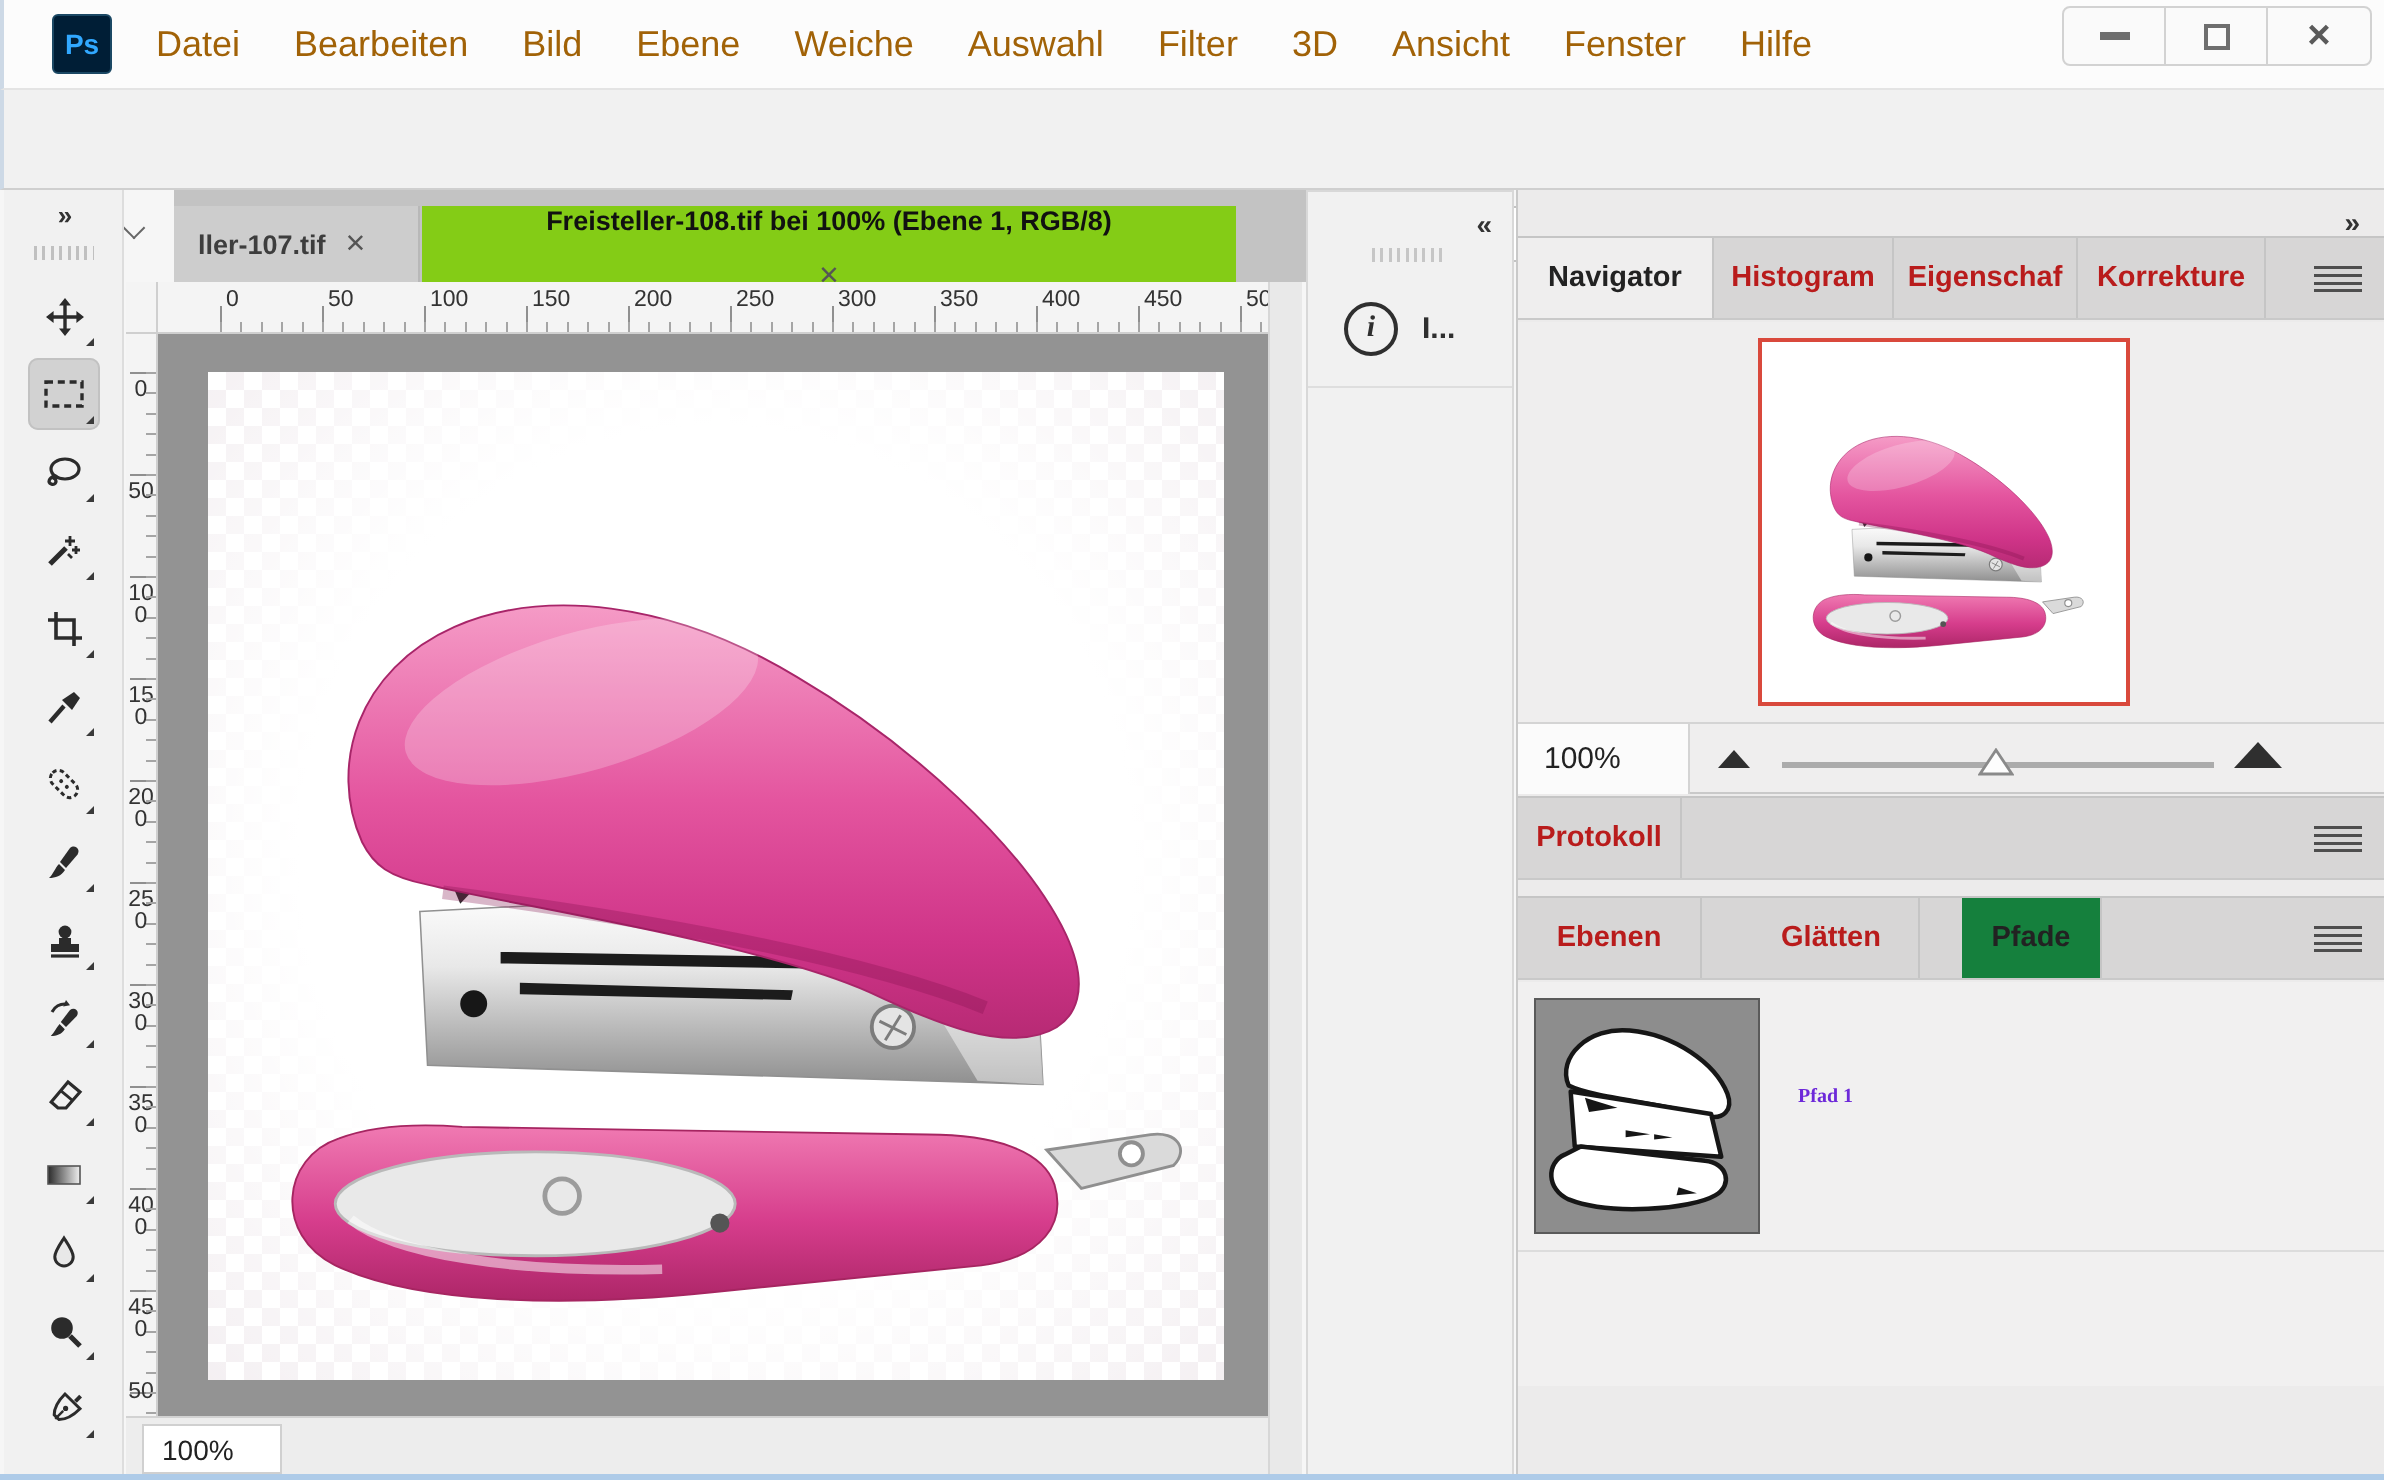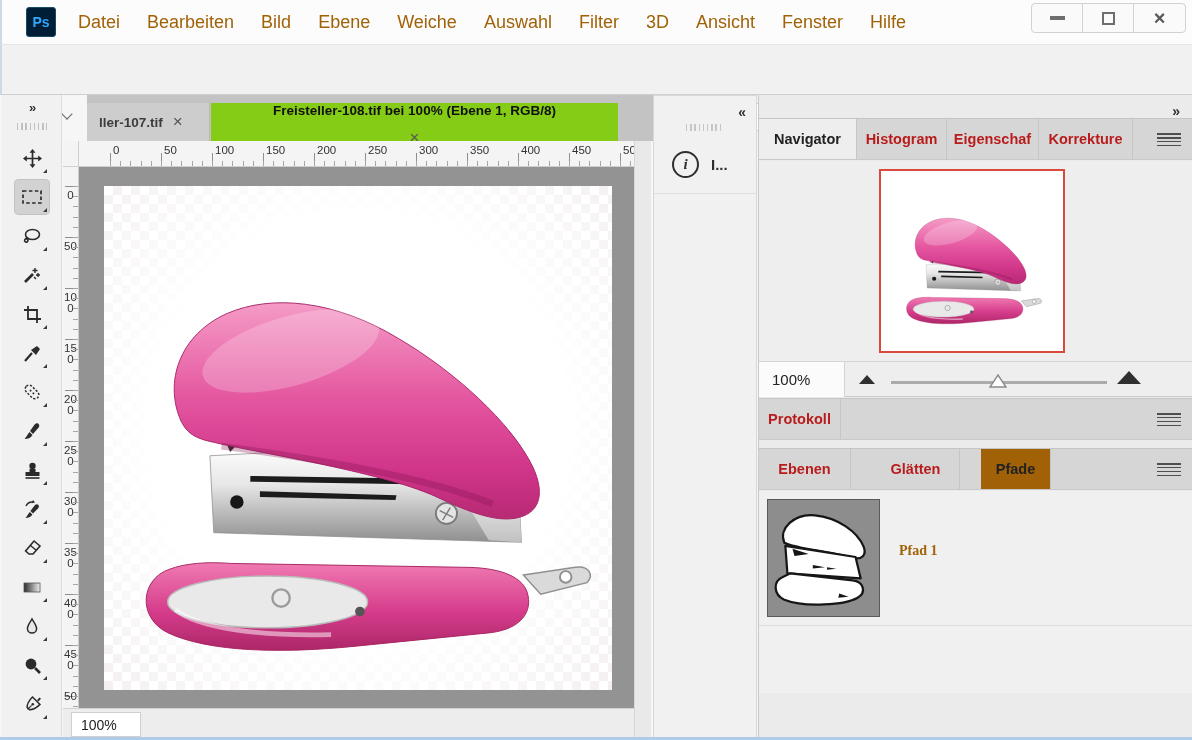--- a/index.html
+++ b/index.html
@@ -104,25 +104,25 @@
   .nav-zoomfield { position:absolute; left:0; top:0; width:86px; height:35px; background:#fbfbfb; border-right:1px solid #d4d4d4; display:flex; align-items:center; padding-left:13px; font-size:15px; color:#222; }
   .tri-sm { position:absolute; left:100px; top:13px; width:0; height:0; border-left:8px solid transparent; border-right:8px solid transparent; border-bottom:9px solid #2f2f2f; }
   .tri-lg { position:absolute; left:358px; top:9px; width:0; height:0; border-left:12px solid transparent; border-right:12px solid transparent; border-bottom:13px solid #2f2f2f; }
   .nav-track { position:absolute; left:132px; top:19px; width:216px; height:3px; background:#ababab; }
   .nav-handle { position:absolute; left:230px; top:12px; }
 
   .ptabs2 { top:303px; }
   .ptabs2 .ptab.active { background:#e9e8e8; }
 
   .ptabs3 { top:353px;gap:21px; }
-  .ptabs3 .ptab.active { background:#a16207; }
+  .ptabs3 .ptab.active { background:#15803d; }
   .paths-body { position:absolute; left:0; top:396px; width:434px; height:202px; background:#f1f0f0; }
   .path-row { position:absolute; left:0; top:0; width:434px; height:135px; border-bottom:1px solid #dcdcdc; }
   .path-thumb { position:absolute; left:8px; top:8px; width:113px; height:118px; background:#8d8d8d; border:1px solid #5a5a5a; }
-  .path-name { position:absolute; left:140px; top:52px; font-size:14px; font-weight:bold; color:#a16207; font-family:"Liberation Serif",serif; }
+  .path-name { position:absolute; left:140px; top:52px; font-size:10px; font-weight:bold; color:#6d28d9; font-family:"Liberation Serif",serif; }
 </style>
 </head>
 <body>
 
 <svg width="0" height="0" style="position:absolute">
   <defs>
     <linearGradient id="gPink" x1="0" y1="0" x2="0" y2="1">
       <stop offset="0" stop-color="#f59bc6"></stop>
         <stop offset=".45" stop-color="#e4559f"></stop>
       <stop offset=".78" stop-color="#cf3488"></stop>

